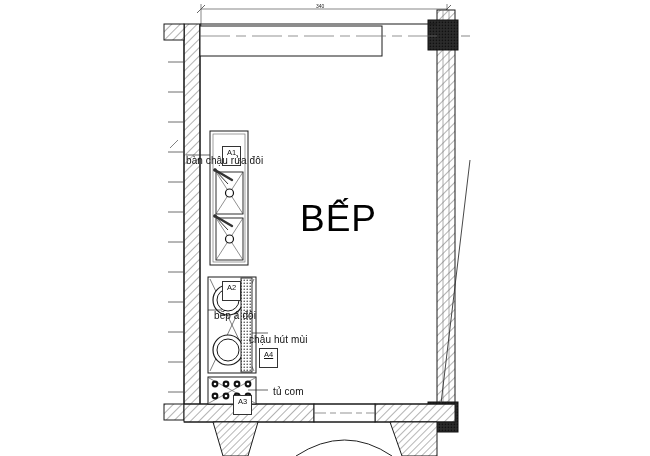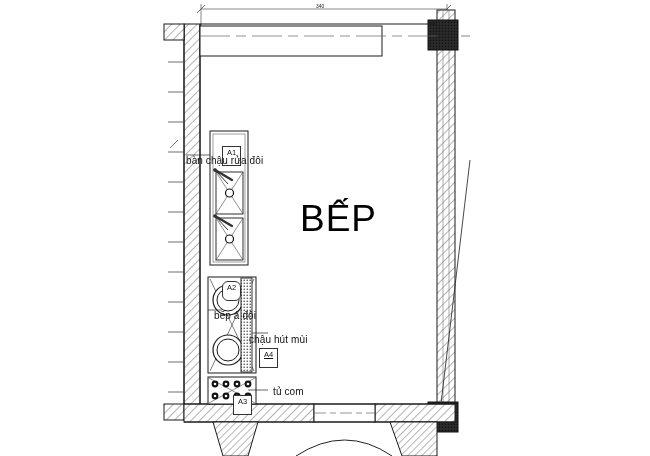--- a/index.html
+++ b/index.html
@@ -200,21 +200,21 @@
     </g>
   </svg>
 
   <div class="lbl lbl-room" style="left:300px;top:198px;">BẾP</div>
 
   <div class="dimtxt" style="left:316px;top:3px;">340</div>
 
   <div class="tagbox" style="left:222px;top:146px;">A1</div>
   <div class="lbl lbl-note" style="left:186px;top:155px;">bàn chậu rửa đôi</div>
 
-  <div class="tagbox" style="left:222px;top:281px;border-radius:6px;">A2</div>
+  <div class="tagbox" style="left:222px;top:281px;">A2</div>
   <div class="lbl lbl-note" style="left:214px;top:310px;">bếp á đôi</div>
 
   <div class="lbl lbl-note" style="left:249px;top:334px;">chậu hút mùi</div>
   <div class="tagbox" style="left:259px;top:348px;text-decoration:underline;">A4</div>
 
   <div class="tagbox" style="left:233px;top:395px;">A3</div>
   <div class="lbl lbl-note" style="left:273px;top:386px;">tủ com</div>
 
 </div>
 

